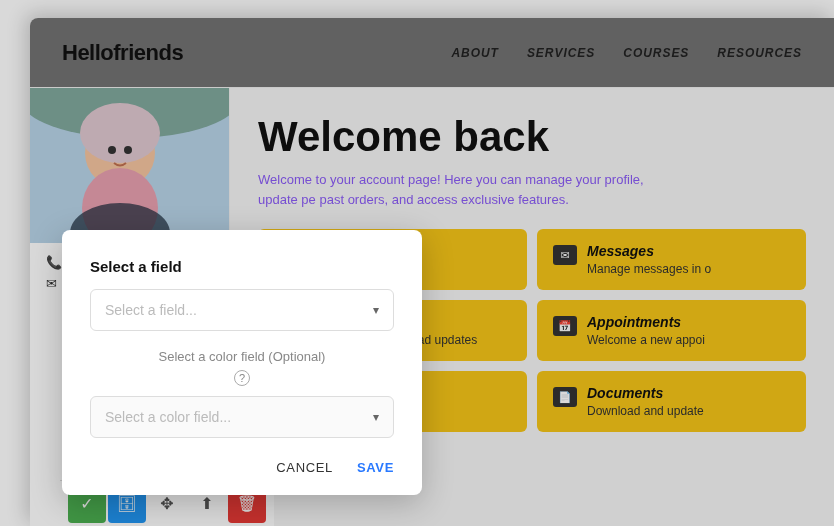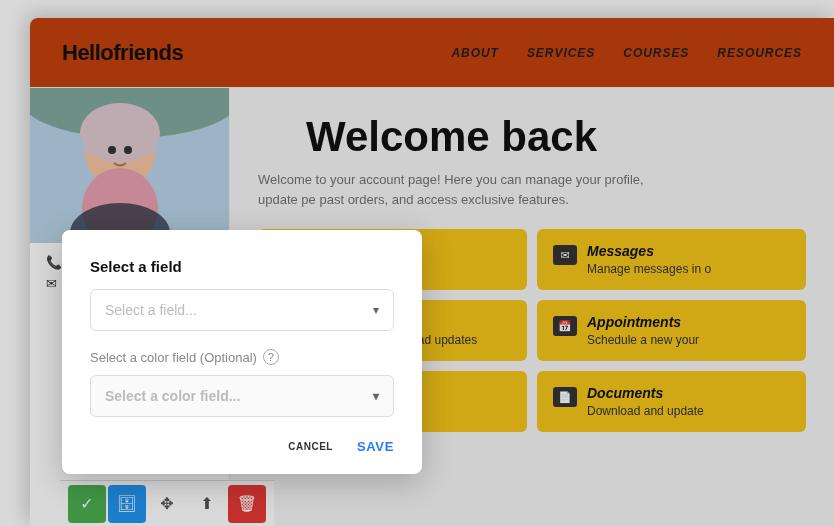--- a/index.html
+++ b/index.html
@@ -32,21 +32,21 @@
       overflow: hidden;
     }
 
     
     .site-header {
       display: flex;
       align-items: center;
       justify-content: space-between;
       padding: 0 32px;
       height: 70px;
-      background: #c2410c;
+      background: #737373;
       border-bottom: 1px solid #eee;
     }
 
     .site-logo {
       font-size: 22px;
       font-weight: 800;
       color: #111;
       letter-spacing: -0.5px;
     }
 
@@ -120,26 +120,25 @@
       padding: 28px 28px 16px 28px;
       overflow: hidden;
     }
 
     .welcome-title {
       font-size: 42px;
       font-weight: 900;
       color: #111;
       line-height: 1;
       margin-bottom: 12px;
-      margin-left: 48px;
     }
 
     .welcome-desc {
       font-size: 13px;
-      color: #737373;
+      color: #8b5cf6;
       line-height: 1.5;
       max-width: 420px;
       margin-bottom: 20px;
     }
 
     
     .dashboard-grid {
       display: grid;
       grid-template-columns: 1fr 1fr;
       gap: 10px;
@@ -262,20 +261,21 @@
       font-size: 12px;
     }
 
     .optional-label {
       font-size: 13px;
       color: #888;
       margin-bottom: 10px;
       display: flex;
       align-items: center;
       gap: 6px;
+      flex-direction: column;
     }
 
     .optional-help {
       display: inline-flex;
       align-items: center;
       justify-content: center;
       width: 16px;
       height: 16px;
       border-radius: 50%;
       border: 1.5px solid #aaa;
@@ -290,35 +290,34 @@
       border: 1.5px solid #ddd;
       border-radius: 6px;
       padding: 0 14px;
       font-size: 14px;
       color: #bbb;
       background: #fafafa;
       display: flex;
       align-items: center;
       justify-content: space-between;
       cursor: pointer;
-      font-weight: bold;
     }
 
     
     .modal-actions {
       display: flex;
       justify-content: flex-end;
       align-items: center;
       gap: 24px;
       margin-top: 22px;
     }
 
     .btn-cancel {
-      font-size: 10px;
-      font-weight: 700;
+      font-size: 13px;
+      font-weight: 400;
       color: #333;
       letter-spacing: 0.05em;
       background: none;
       border: none;
       cursor: pointer;
       text-transform: uppercase;
     }
 
     .btn-save {
       font-size: 13px;
@@ -452,21 +451,21 @@
             <div class="card-desc">Stay informed and read updates</div>
           </div>
         </div>
 
         <div class="dashboard-card">
           <div class="card-icon">
             <div class="icon-box-cal">📅</div>
           </div>
           <div class="card-content">
             <div class="card-title">Appointments</div>
-            <div class="card-desc">Schedule a new your</div>
+            <div class="card-desc">Welcome a new appoi</div>
           </div>
         </div>
 
         <div class="dashboard-card">
           <div class="card-icon">📈</div>
           <div class="card-content">
             <div class="card-title">Progress reports</div>
             <div class="card-desc">Track your progress</div>
           </div>
         </div>

